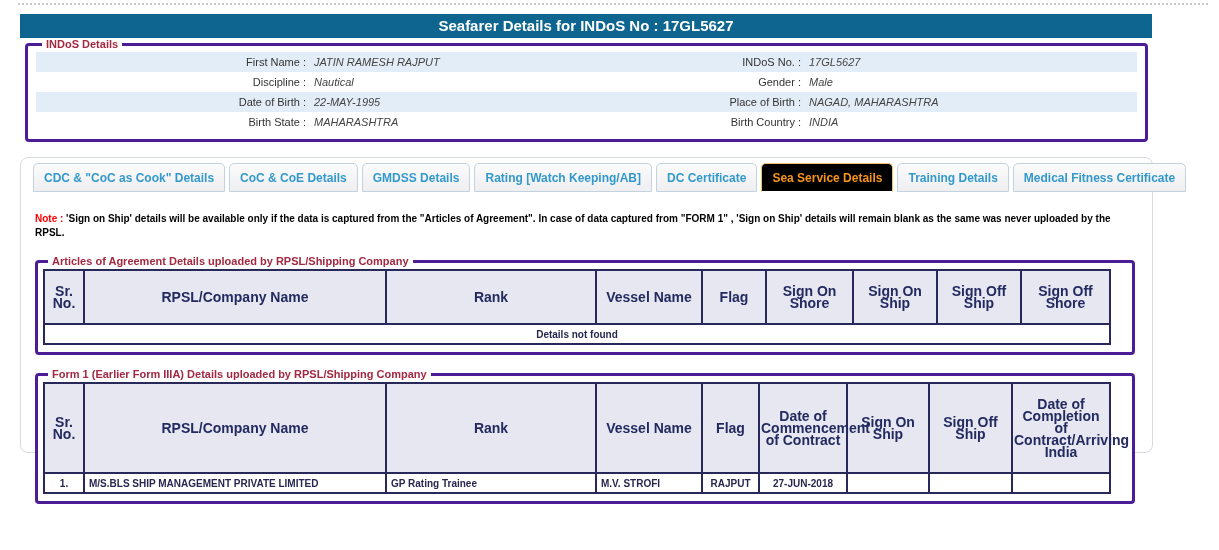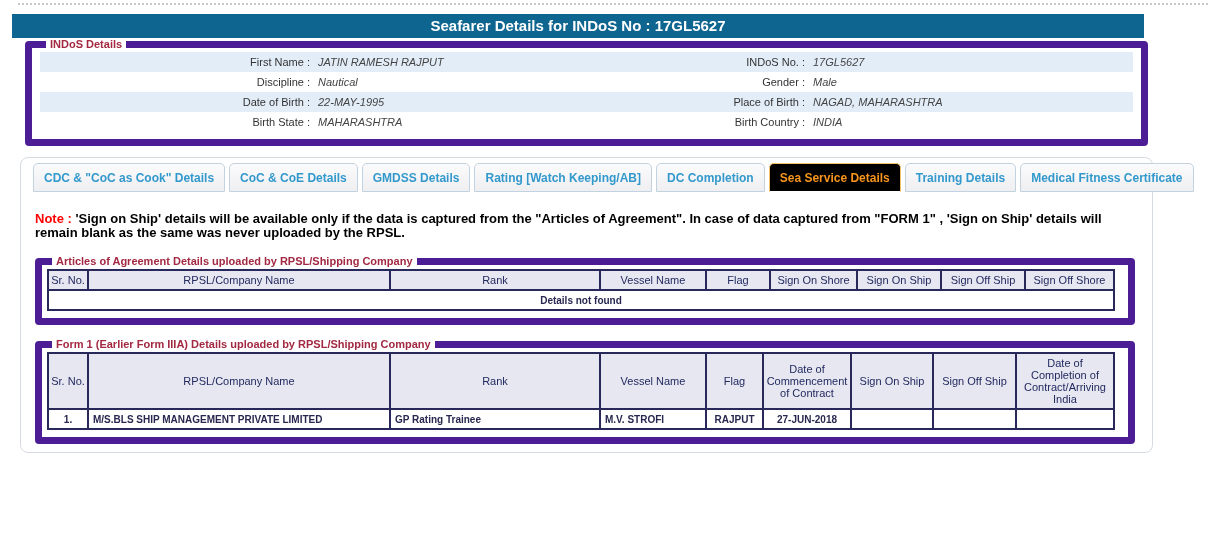--- a/index.html
+++ b/index.html
@@ -8,27 +8,27 @@
     font-family: "Liberation Sans", sans-serif;
     width: 1219px; height: 550px; position: relative; overflow: hidden;
   }
   .page { position: absolute; inset: 0; }
 
   
   .top-dotted { position: absolute; left: 18px; top: 3px; width: 1190px; border-top: 2px dotted #c9c9c9; }
 
   
   .title-bar {
-    position: absolute; left: 12px; top: 14px; width: 1132px; height: 24px;
+    position: absolute; left: 20px; top: 14px; width: 1132px; height: 24px;
     background: #0e6590; color: #ffffff; text-align: center;
     font-size: 15px; font-weight: bold; line-height: 24px;
   }
 
   
-  fieldset { border: 7px solid #4c1d95; border-radius: 4px; }
+  fieldset { border: 3px solid #4c1d95; border-radius: 4px; }
   legend { font-weight: bold; color: #a22941; font-size: 11px; padding: 0 4px; margin-left: 6px; white-space: nowrap; }
 
   .indos-fieldset { position: absolute; left: 25px; top: 38px; width: 1123px; padding: 2px 8px 7px 8px; background:#fff; }
   .indos-row { display: flex; height: 20px; align-items: center; font-size: 11px; color: #444; }
   .indos-row.alt { background: #e3edf8; }
   .indos-label { font-weight: normal; color: #333; text-align: right; }
   .indos-label.l1 { width: 270px; }
   .indos-label.l2 { width: 105px; }
   .indos-value { padding-left: 8px; font-style: italic; }
   .indos-value.v1 { width: 390px; }
@@ -45,31 +45,31 @@
     background: linear-gradient(#fbfbfc, #efeff2);
     border: 1px solid #c3d2e0; border-radius: 5px 5px 0 0;
     padding: 7px 10px 6px 10px; white-space: nowrap; cursor: pointer;
   }
   .tab.active {
     background: #000000; border: 1px solid #f3c064; border-bottom-color: #ffffff;
     color: #f7941d;
   }
 
   
-  .note { margin: 20px 16px 0 14px; font-size: 13px; font-weight: bold; color: #000; line-height: 14px; }
+  .note { margin: 20px 16px 0 14px; font-size: 10px; font-weight: bold; color: #000; line-height: 14px; }
   .note .note-prefix { color: #ff0000; }
 
   
   .grid-fieldset { margin: 15px 0 0 14px; width: 1100px; padding: 2px 4px 7px 4px; background: #fff; }
   .grid-fieldset.second { margin-top: 13px; }
   table.grid { border-collapse: collapse; table-layout: fixed; width: 1066px; margin-left: 1px; border: 2px solid #28285a; }
   table.grid th, table.grid td { border: 2px solid #28285a; }
   table.grid th {
-    background: #e6e7f0; color: #232a60; font-size: 11px; font-weight: normal;
-    line-height: 12px; padding: 3px 1px; text-align: center;
+    background: #e6e7f0; color: #232a60; font-size: 14px; font-weight: bold;
+    line-height: 12px; padding: 14px 1px; text-align: center;
   }
   table.grid td { background: #ffffff; font-size: 10px; font-weight: bold; color: #27274f; height: 20px; padding: 2px 4px; margin-left: 8px; }
   td.empty-msg { text-align: center; color: #d80000; font-size: 12px; font-weight: bold; height: 19px; }
   td.c { text-align: center; }
   td.l { text-align: left; }
 </style>
 </head>
 <body>
 
 <div class="page">
@@ -107,21 +107,21 @@
       <span class="indos-value v2">INDIA</span>
     </div>
   </fieldset>
 
   <div class="tab-panel">
     <div class="tabs-row">
       <div class="tab">CDC &amp; "CoC as Cook" Details</div>
       <div class="tab">CoC &amp; CoE Details</div>
       <div class="tab">GMDSS Details</div>
       <div class="tab">Rating [Watch Keeping/AB]</div>
-      <div class="tab">DC Completion</div>
+      <div class="tab">DC Certificate</div>
       <div class="tab active">Sea Service Details</div>
       <div class="tab">Training Details</div>
       <div class="tab">Medical Fitness Certificate</div>
     </div>
 
     <div class="note">
       <span class="note-prefix">Note :</span><span> 'Sign on Ship' details will be available only if the data is captured from the "Articles of Agreement". In case of data captured from "FORM 1" , 'Sign on Ship' details will remain blank as the same was never uploaded by the RPSL.</span>
     </div>
 
     <fieldset class="grid-fieldset">

